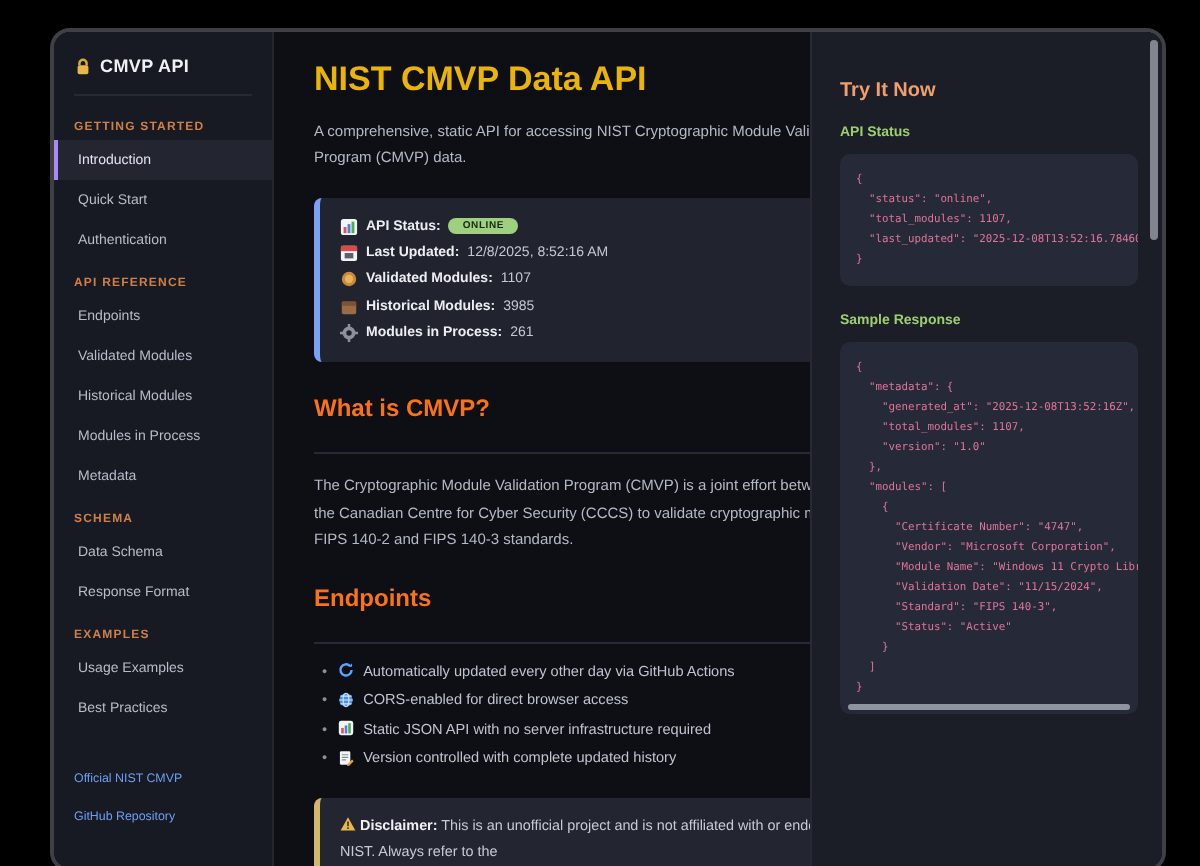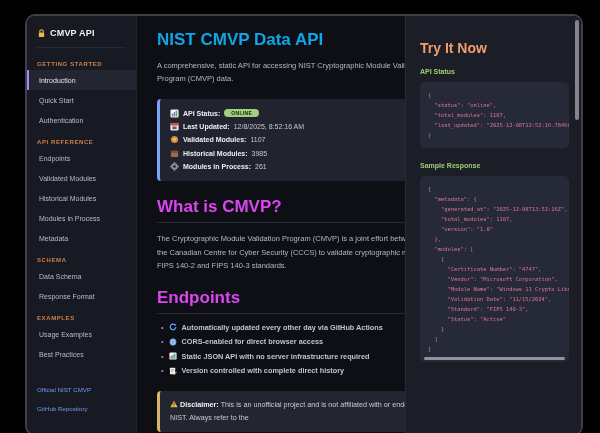--- a/index.html
+++ b/index.html
@@ -27,51 +27,51 @@
     border-left:2px solid transparent;
   }
   .side-item.active {
     background:#232531; border-left:2px solid #a78bfa; color:#e6e2f5;
   }
   .side-links { margin-top:16px; }
   .side-link { color:#6f9ff0; font-size:6.2px; padding:6px 10px; cursor:pointer; }
   
   .main { flex:1; position:relative; background:#0e0f14; overflow:hidden; }
   .content { padding:14px 0 0 20px; width:316px; }
-  h1.page-title { color:#0ea5e9; font-size:17px; font-weight:bold; margin-bottom:10px; }
+  h1.page-title { color:#eab308; font-size:17px; font-weight:bold; margin-bottom:10px; }
   p.intro { color:#b3b9c6; font-size:7.5px; line-height:1.7; width:296px; margin-bottom:13px; }
   .status-box {
     width:296px; background:#21242f; border-left:3px solid #7aa2f7; border-radius:4px;
     padding:8px 10px; margin-bottom:16px;
   }
   .status-row { display:flex; align-items:center; gap:4px; font-size:7px; color:#c3c8d4;
     line-height:1.0; padding:2.2px 0; }
   .status-row b { color:#eceef3; }
   .badge-online {
     background:#9ed07f; color:#17290e; font-size:5px; font-weight:bold;
     border-radius:7px; padding:1.5px 7px; letter-spacing:.3px;
   }
-  h2.section { color:#d946ef; font-size:17px; font-weight:bold; margin:16px 0 9px 0;
-    padding-bottom:5px; border-bottom:1px solid #262a36; width:296px; }
+  h2.section { color:#f97316; font-size:12px; font-weight:bold; margin:16px 0 9px 0;
+    padding-bottom:15px; border-bottom:1px solid #262a36; width:296px; }
   p.body-text { color:#b3b9c6; font-size:7.5px; line-height:1.75; width:296px; }
   ul.features { list-style:none; margin:8px 0 14px 4px; width:292px; }
   ul.features li { display:flex; align-items:flex-start; gap:4px; font-size:7.3px;
-    color:#bfc4d0; margin:5.5px 0;font-weight:bold; }
+    color:#bfc4d0; margin:5.5px 0; }
   ul.features li::before { content:"•"; color:#8b90a0; margin-right:1px; }
   .disclaimer {
     width:296px; background:#232631; border-left:3px solid #d5b66a; border-radius:4px;
     padding:8px 10px; margin-top:16px; font-size:7.2px; line-height:1.75; color:#c6cbd7;
   }
   .disclaimer b { color:#f0f1f5; }
   
   .panel {
     position:absolute; top:0; right:0; width:176px; height:100%;
     background:#1b1d27; border-left:1px solid #272a36; padding:24px 12px 10px 14px;
   }
-  .panel h3 { color:#ef9e6d; font-size:14px; font-weight:bold; margin-bottom:12px; }
+  .panel h3 { color:#ef9e6d; font-size:10px; font-weight:bold; margin-bottom:12px; }
   .panel h4 { color:#9ecf6f; font-size:7px; font-weight:bold; margin-bottom:7px; }
   pre.code {
     background:#262a38; border-radius:5px; padding:8px 8px 8px 8px; margin-bottom:14px;
     font-family:"DejaVu Sans Mono", monospace; font-size:5.4px; line-height:1.85;
     color:#dd7598; overflow:hidden; position:relative;
   }
   .code-wrap { position:relative; margin-bottom:14px; }
   .code-wrap pre.code { margin-bottom:0; }
   .hscrollbar {
     position:absolute; left:4px; right:4px; bottom:2px; height:3px;
@@ -227,21 +227,21 @@
           <span>Static JSON API with no server infrastructure required</span>
         </li>
         <li>
           <span class="icon">
             <svg width="8" height="8" viewBox="0 0 10 10">
                 <rect x="1.2" y="0.8" width="6.5" height="8.4" rx="0.8" fill="#f3f4f6"></rect>
                 <path d="M2.4 3h4M2.4 4.6h4M2.4 6.2h2.6" stroke="#8a8f9b" stroke-width="0.7"></path>
                 <path d="M6 8.8l2.8-2.8 1 1-2.8 2.8-1.3.3z" fill="#e0a23c"></path>
               </svg>
           </span>
-          <span>Version controlled with complete direct history</span>
+          <span>Version controlled with complete updated history</span>
         </li>
       </ul>
 
       <div class="disclaimer">
         <span class="icon" style="width:8px;height:8px;vertical-align:-1px;">
           <svg width="8" height="8" viewBox="0 0 10 10">
               <path d="M5 0.8L9.6 9H0.4z" fill="#e8b94a"></path>
               <rect x="4.5" y="3.4" width="1" height="3" fill="#3a3312"></rect>
               <rect x="4.5" y="7.1" width="1" height="1" fill="#3a3312"></rect>
             </svg>

